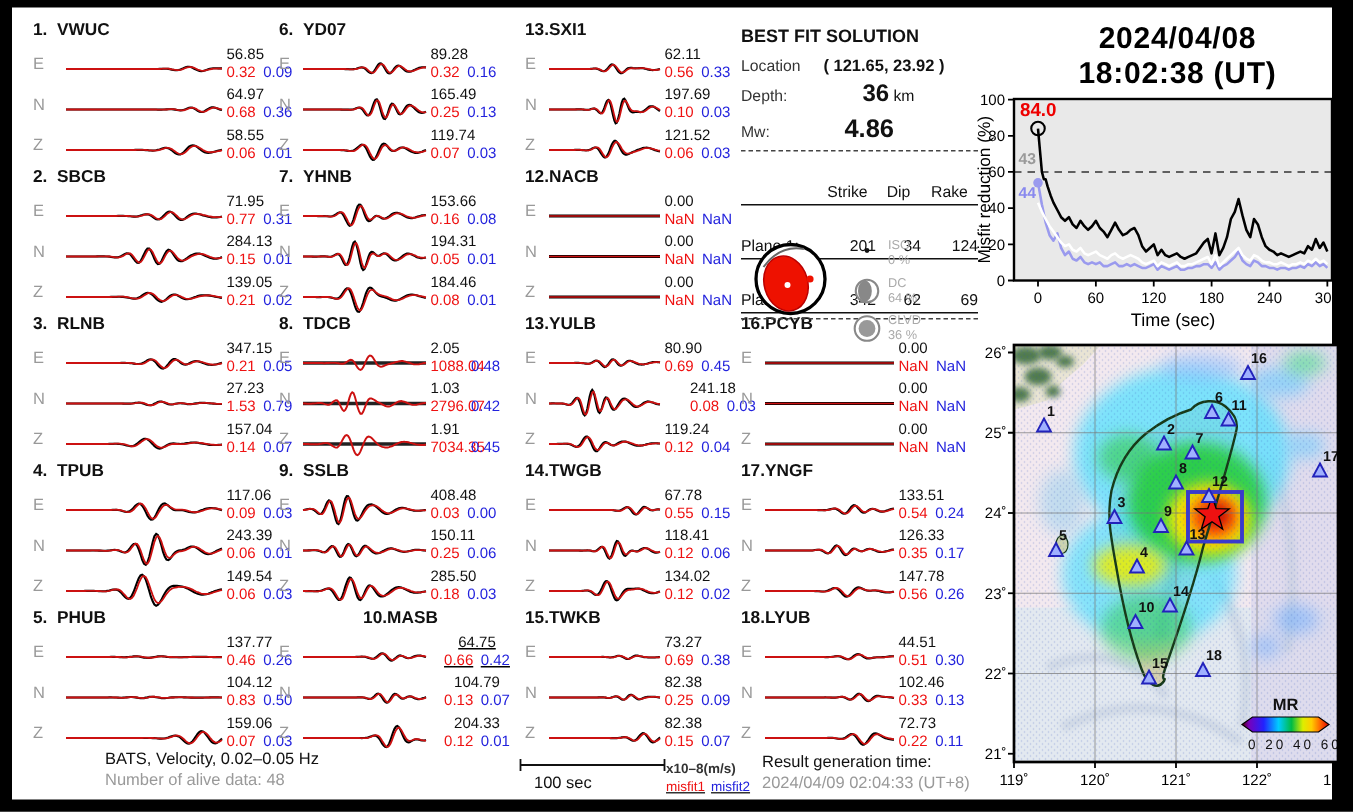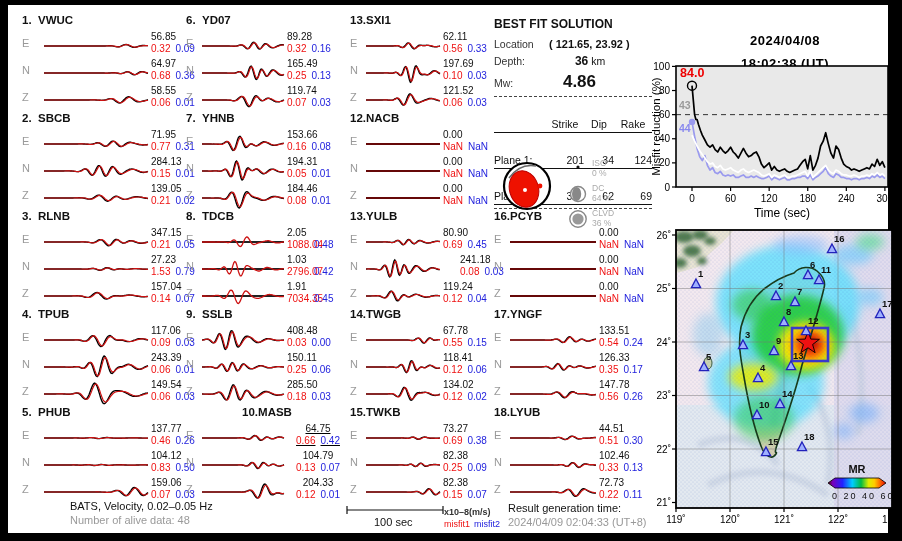--- a/index.html
+++ b/index.html
@@ -36,21 +36,21 @@
   .comp-item{position:absolute;left:74px;width:84px;height:22px;font-size:8.5px;color:#aaa;line-height:9.5px;}
   .comp-item svg{position:absolute;left:0;top:2px;}
   .comp-item .ctext{position:absolute;left:24px;top:2px;}
   
   .foot-black{font-size:11px;color:#111;white-space:nowrap;}
   .foot-gray{font-size:11px;color:#999;white-space:nowrap;}
   .foot-small{font-size:9px;color:#333;white-space:nowrap;}
   .foot-small .r{color:#ee1111;} .foot-small .b{color:#2222dd;margin-left:4px;}
   
   #datetime{position:absolute;left:662px;top:10px;width:230px;text-align:center;
-            font-weight:bold;font-size:13px;color:#000;line-height:23px;letter-spacing:0.5px;margin-top:14px;}
+            font-weight:bold;font-size:20px;color:#000;line-height:23px;letter-spacing:0.5px;}
 </style>
 </head>
 <body>
 
 <div id="canvas">
   <div id="paper">
 
     <div id="stations">
         <div class="station-block" style="left: 14px; top: 9px;">
           <div class="st-header"><span class="st-num">1.</span><span>VWUC</span></div>
@@ -703,21 +703,21 @@
       </div>
 
     <div id="solution">
       <div id="sol-title">BEST FIT SOLUTION</div>
       <div class="sol-row">
         <span class="sol-label">Location</span>
         <span class="sol-strong">( 121.65,  23.92 )</span>
       </div>
       <div class="sol-row">
         <span class="sol-label">Depth:</span>
-        <span class="sol-strong" style="font-size:12px;margin-left:26px;">36</span>
+        <span class="sol-strong" style="font-size:16px;margin-left:26px;">36</span>
         <span>km</span>
       </div>
       <div class="sol-row">
         <span class="sol-label">Mw:</span>
         <span class="mw-big" style="margin-left:14px;">4.86</span>
       </div>
       <div class="dash-line"></div>
       <div class="sol-grid">
         <span class="rlab"></span>
         <span class="hleft">Strike</span>
@@ -968,24 +968,24 @@
       </svg>
 
     <div class="abs foot-black" style="left:62px;top:495px;">BATS, Velocity, 0.02–0.05 Hz</div>
     <div class="abs foot-gray" style="left:62px;top:509px;">Number of alive data: 48</div>
 
     <svg class="abs" style="left:337px;top:500px;" width="100" height="10">
       <line x1="2" y1="5" x2="98" y2="5" stroke="#111" stroke-width="1.2"></line>
       <line x1="2" y1="1" x2="2" y2="9" stroke="#111" stroke-width="1.2"></line>
       <line x1="98" y1="1" x2="98" y2="9" stroke="#111" stroke-width="1.2"></line>
     </svg>
-    <div class="abs foot-black" style="left:366px;top:511px;">100 sec</div>
+    <div class="abs foot-black" style="left:348px;top:511px;">100 sec</div>
 
     <div class="abs foot-small" style="left:436px;top:502px;font-weight:bold;">x10–8(m/s)</div>
-    <div class="abs foot-small" style="left:436px;top:514px;">
+    <div class="abs foot-small" style="left:436px;top:514px;text-decoration:underline;">
       <span class="r">misfit1</span><span class="b">misfit2</span>
     </div>
 
     <div class="abs foot-black" style="left:500px;top:497px;">Result generation time:</div>
     <div class="abs foot-gray" style="left:500px;top:511px;">2024/04/09 02:04:33 (UT+8)</div>
 
   </div>
 </div>
 
 </body></html>

